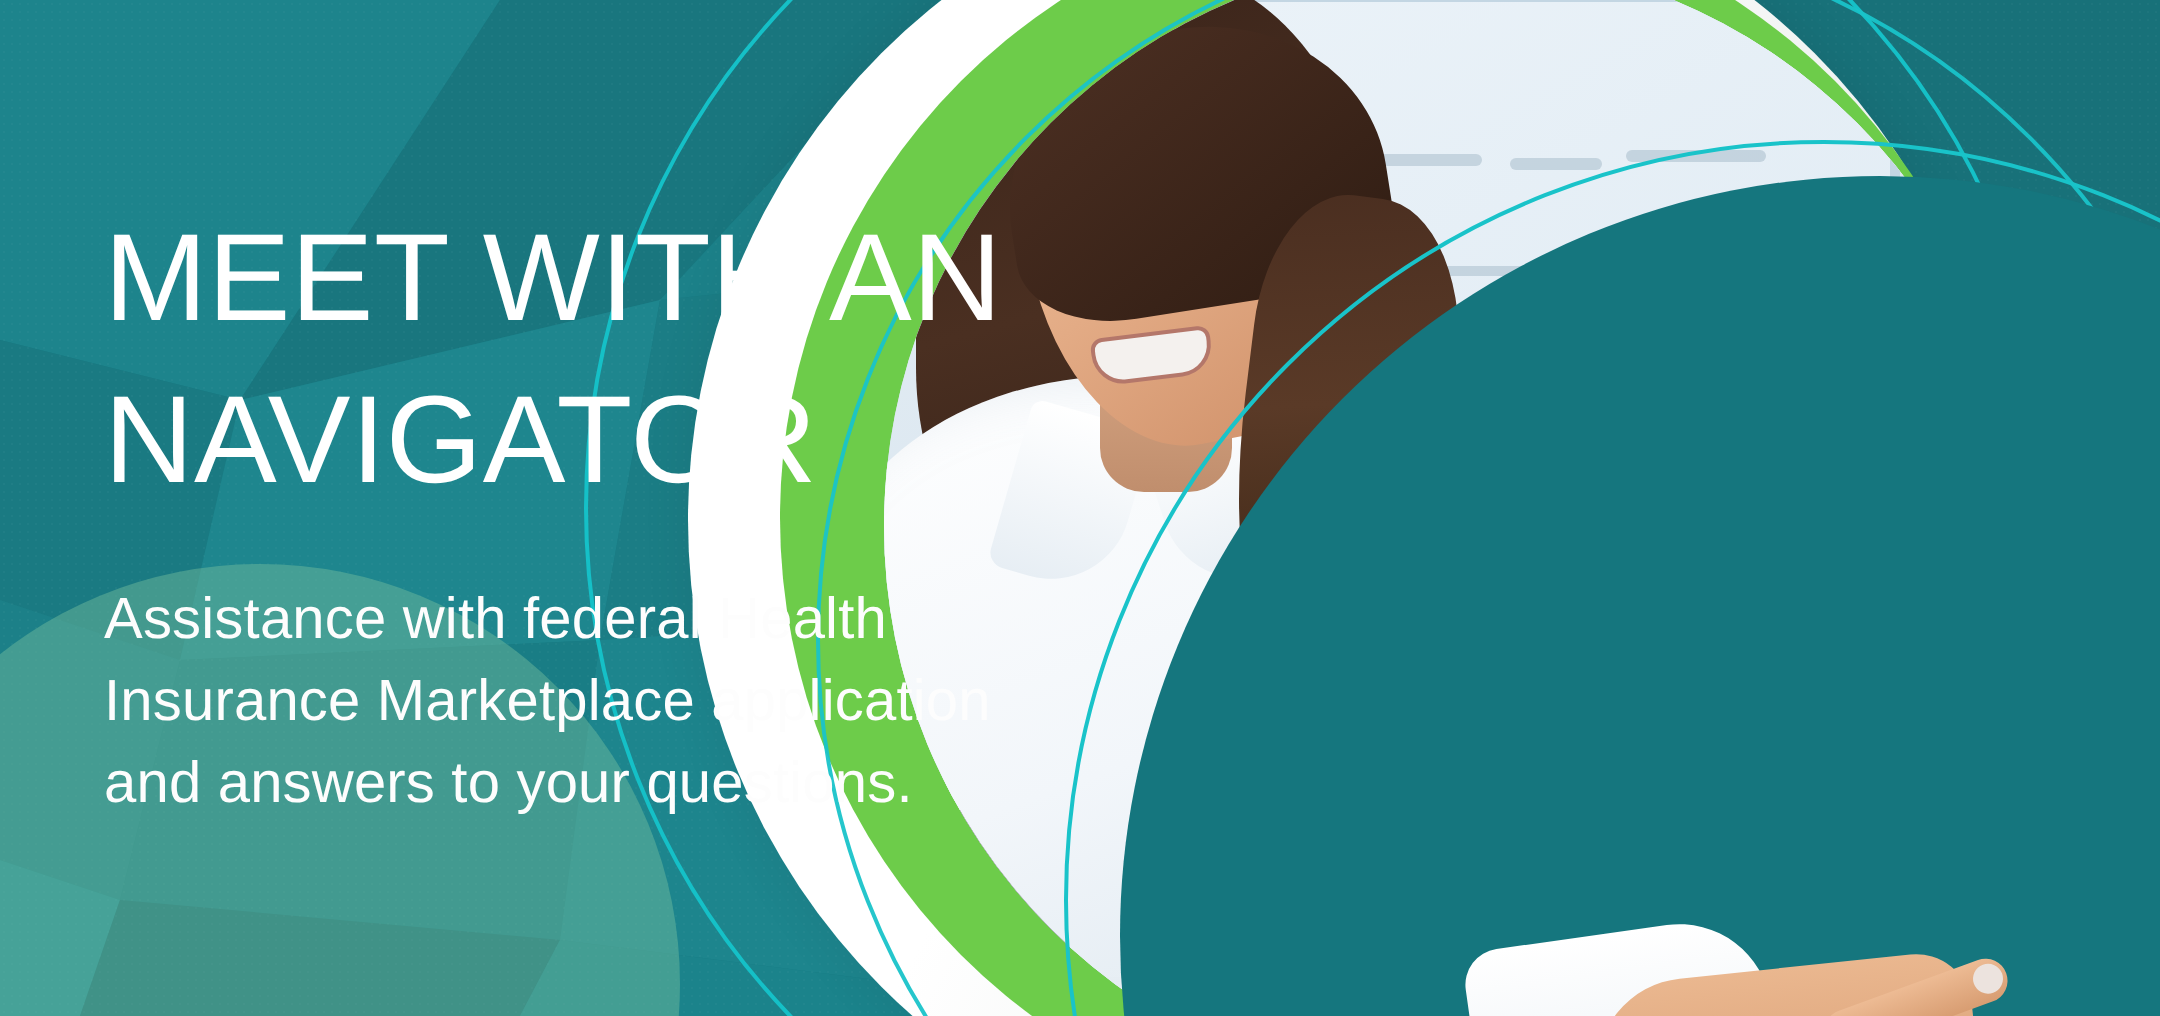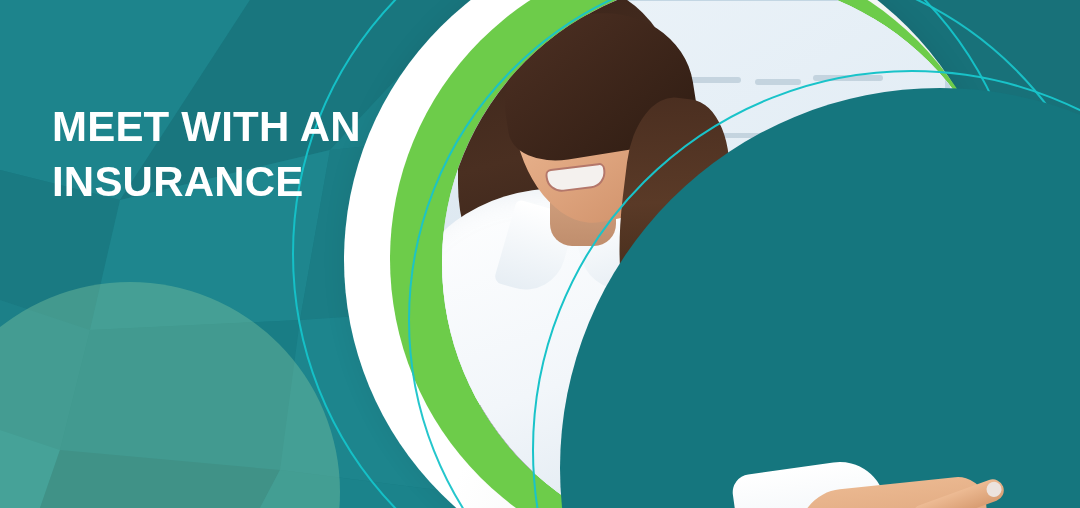--- a/index.html
+++ b/index.html
@@ -54,23 +54,23 @@
   .copy {
     position: absolute;
     left: 52px;
     top: 100px;
     width: 470px;
     z-index: 8;
   }
   .headline {
     margin: 0;
     color: #ffffff;
-    font-size: 42px;
+    font-size: 62px;
     line-height: 1.305;
-    font-weight: 700;
+    font-weight: 400;
     letter-spacing: 0.2px;
   }
   .headline .hl-line { display: block; white-space: nowrap; }
   .subcopy {
     margin: 0;
     padding-top: 28px;
     color: #fdfdfd;
     font-size: 29px;
     line-height: 1.42;
     font-weight: 400;
@@ -467,22 +467,27 @@
     <polygon points="880,330 1080,300 1080,430 930,460" fill="#176f77"></polygon>
     <polygon points="930,460 1080,430 1080,508 880,508" fill="#1b8088"></polygon>
   </svg>
 
   <div class="dot-texture"></div>
   <div class="soft-circle"></div>
 
   <div class="copy">
     <h1 class="headline">
       <span class="hl-line">MEET WITH AN</span>
-      <span class="hl-line">INSURANCE</span>
+      <span class="hl-line">NAVIGATOR</span>
     </h1>
+    <p class="subcopy">
+      <span class="sub-line">Assistance with federal Health</span>
+      <span class="sub-line">Insurance Marketplace application</span>
+      <span class="sub-line">and answers to your questions.</span>
+    </p>
   </div>
 
   <div class="art">
 
     <div class="ring-cyan"></div>
     <div class="ring-white"></div>
     <div class="ring-green"></div>
 
     <div class="photo-disc">
       <div class="ph">

